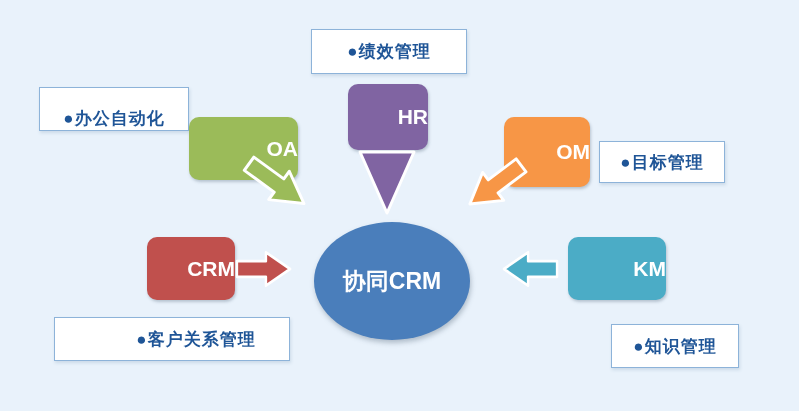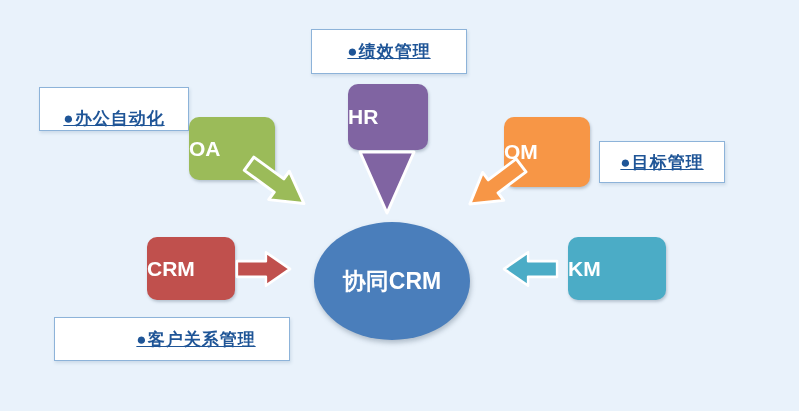--- a/index.html
+++ b/index.html
@@ -20,35 +20,34 @@
     border: 1px solid #8db3d9;
     box-shadow: 1px 2px 3px rgba(120,150,180,0.25);
     display: flex;
     align-items: center;
     justify-content: center;
     color: #1f5597;
     font-size: 17px;
     font-weight: bold;
     letter-spacing: 1px;
     white-space: nowrap;
-    text-decoration: underline;
   }
   .callout-hr  { left: 311px; top: 29px;  width: 154px; height: 43px; }
   .callout-oa  { left: 39px;  top: 87px;  width: 148px; height: 42px; align-items: flex-end; }
   .callout-om  { left: 599px; top: 93px;  width: 124px; height: 40px; margin-top: 48px; }
   .callout-crm { left: 54px;  top: 317px; width: 186px; height: 42px; padding-left: 48px; }
   .callout-km  { left: 611px; top: 324px; width: 126px; height: 42px; }
 
   
   .node {
     position: absolute;
     border-radius: 10px;
     display: flex;
     align-items: center;
-    justify-content: flex-start;
+    justify-content: flex-end;
     color: #ffffff;
     font-size: 21px;
     font-weight: bold;
     box-shadow: 1px 2px 3px rgba(90,110,130,0.35);
   }
   .node-hr  { left: 348px; top: 84px;  width: 80px; height: 66px; }
   .node-oa  { left: 189px; top: 117px; width: 86px; height: 63px; }
   .node-om  { left: 504px; top: 117px; width: 86px; height: 70px; }
   .node-crm { left: 147px; top: 237px; width: 88px; height: 63px; }
   .node-km  { left: 568px; top: 237px; width: 98px; height: 63px; }
@@ -89,25 +88,28 @@
   </div>
   <div class="callout callout-oa">
     <span>●办公自动化</span>
   </div>
   <div class="callout callout-om">
     <span>●目标管理</span>
   </div>
   <div class="callout callout-crm">
     <span>●客户关系管理</span>
   </div>
+  <div class="callout callout-km">
+    <span>●知识管理</span>
+  </div>
 
   <div class="node node-hr" style="background-color: rgb(128, 100, 162);">
     <span>HR</span>
   </div>
-  <div class="node node-oa" style="background-color: rgb(155, 187, 89);">
+  <div class="node node-oa" style="background-color: rgb(155, 187, 89); padding-left: 23px;">
     <span>OA</span>
   </div>
   <div class="node node-om" style="background-color: rgb(247, 150, 70);">
     <span>OM</span>
   </div>
   <div class="node node-crm" style="background-color: rgb(192, 80, 77);">
     <span>CRM</span>
   </div>
   <div class="node node-km" style="background-color: rgb(75, 172, 198);">
     <span>KM</span>

